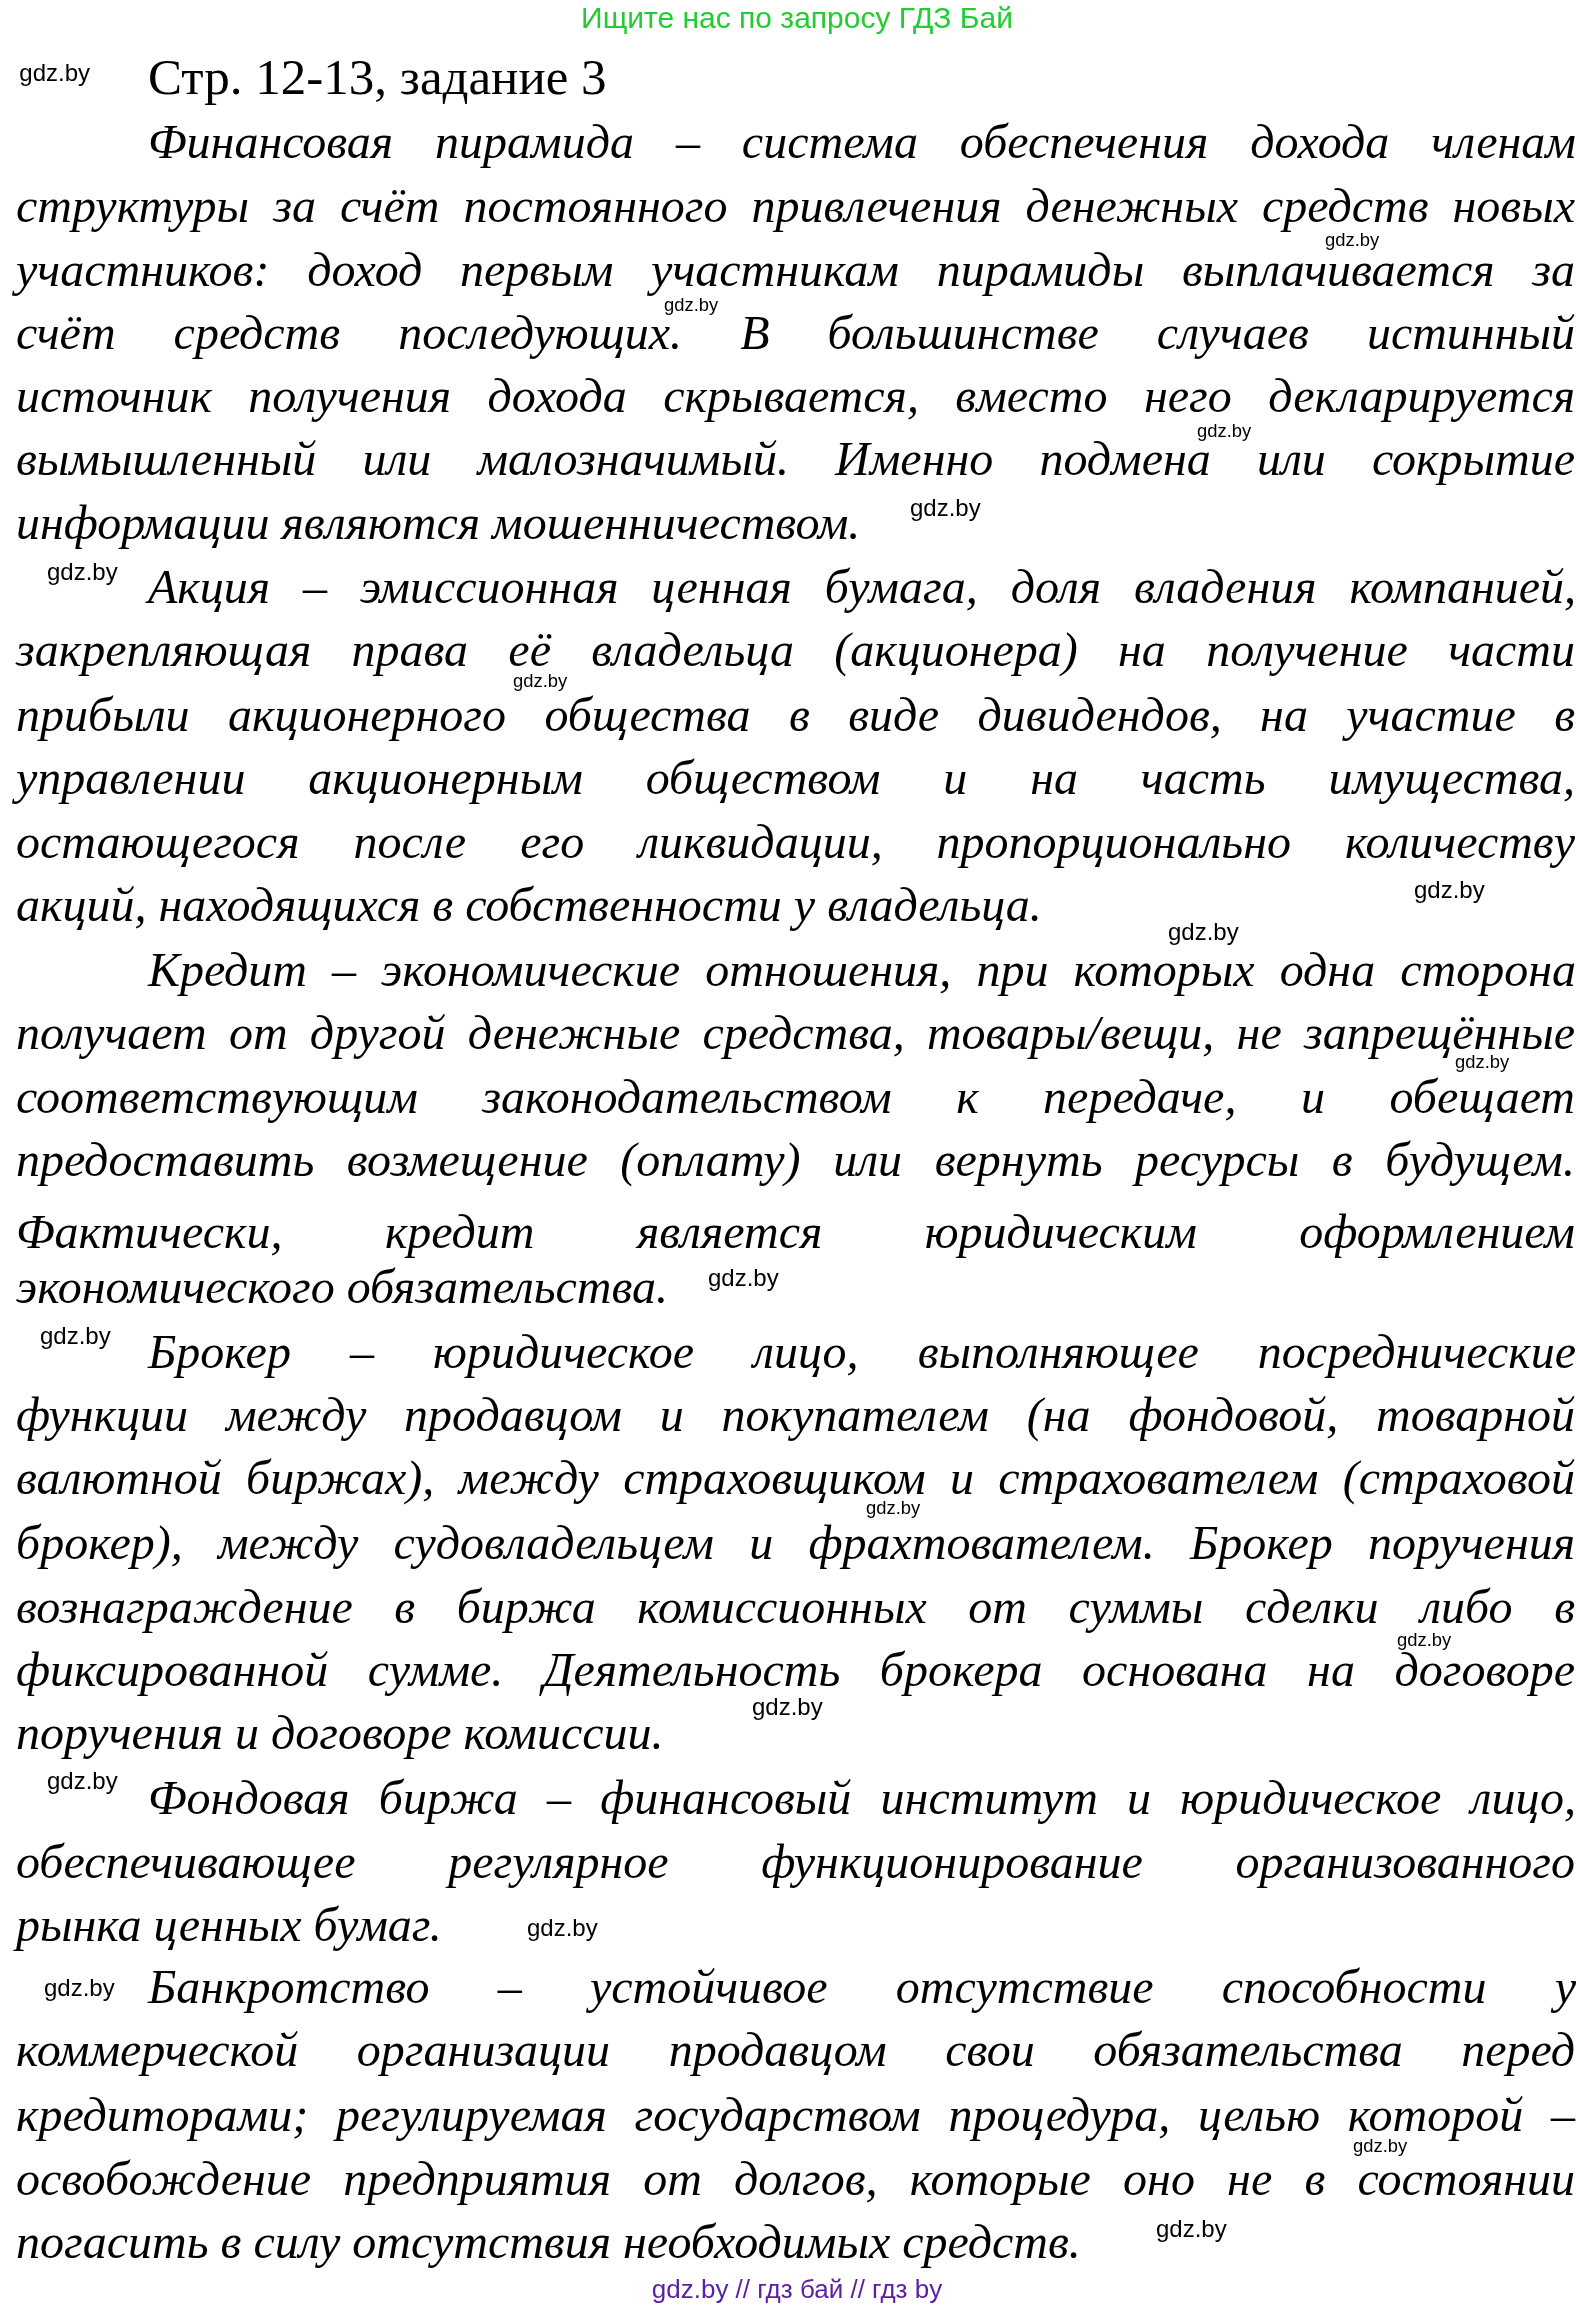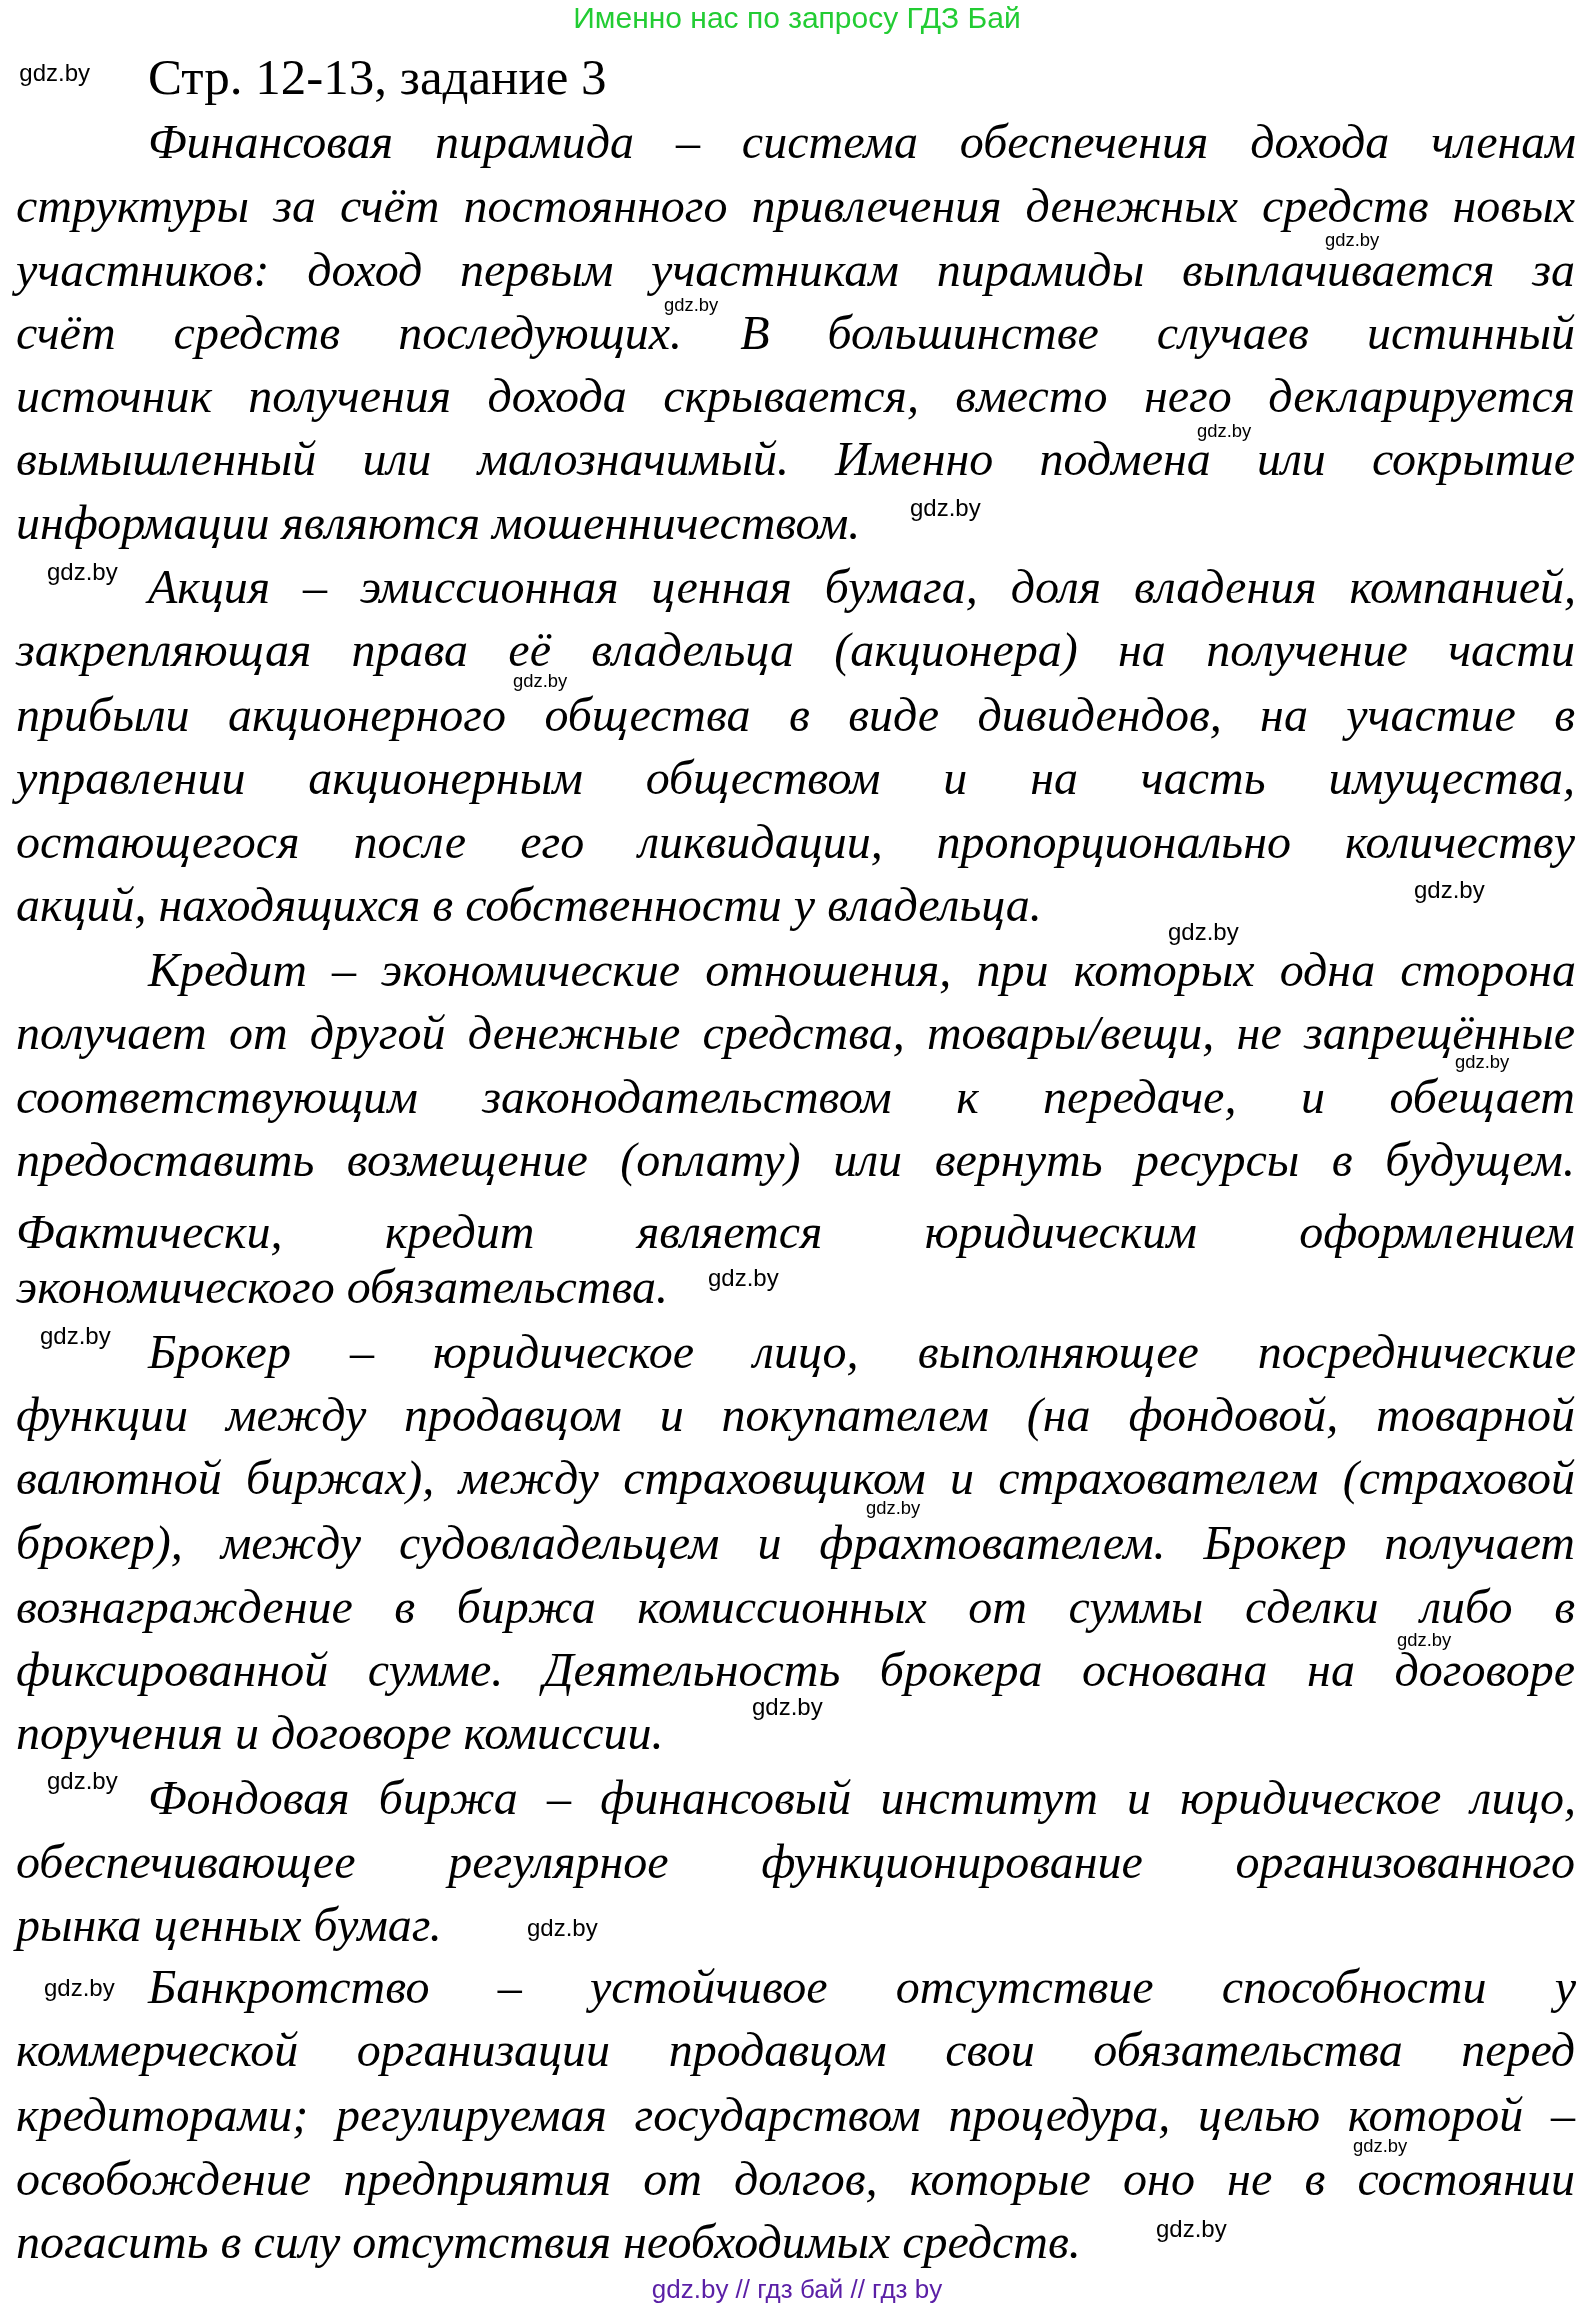--- a/index.html
+++ b/index.html
@@ -15,21 +15,21 @@
   .line.indent{left:148px;width:1428px;}
   .wm{position:absolute;font-family:"Liberation Sans","DejaVu Sans",sans-serif;
     font-size:24px;color:#000;line-height:26px;}
   .wm.small{font-size:18.4px;}
   .footer{position:absolute;left:0;width:1594px;top:2274px;text-align:center;
     font-family:"Liberation Sans","DejaVu Sans",sans-serif;font-size:26px;color:#5a1fa6;}
 </style>
 </head>
 <body>
 
-<div class="banner">Именно нас по запросу ГДЗ Бай</div>
+<div class="banner">Ищите нас по запросу ГДЗ Бай</div>
 
 <div class="wm" style="left:19.3px;top:60px;">gdz.by</div>
 <div class="title">Стр. 12-13, задание 3</div>
 
 <div class="line indent" style="top:114px">Финансовая пирамида – система обеспечения дохода членам</div>
 <div class="line" style="top:178px">структуры за счёт постоянного привлечения денежных средств новых</div>
 <div class="line" style="top:242px">участников: доход первым участникам пирамиды выплачивается за</div>
 <div class="line" style="top:305px">счёт средств последующих. В большинстве случаев истинный</div>
 <div class="line" style="top:368px">источник получения дохода скрывается, вместо него декларируется</div>
 <div class="line" style="top:431px">вымышленный или малозначимый. Именно подмена или сокрытие</div>
@@ -56,21 +56,21 @@
 <div class="line" style="top:1132px">предоставить возмещение (оплату) или вернуть ресурсы в будущем.</div>
 <div class="line" style="top:1204px">Фактически, кредит является юридическим оформлением</div>
 <div class="line last" style="top:1259px">экономического обязательства.</div>
 <div class="wm small" style="left:1455px;top:1049px">gdz.by</div>
 <div class="wm" style="left:708px;top:1265px">gdz.by</div>
 
 <div class="wm" style="left:40px;top:1323px">gdz.by</div>
 <div class="line indent" style="top:1324px">Брокер – юридическое лицо, выполняющее посреднические</div>
 <div class="line" style="top:1387px">функции между продавцом и покупателем (на фондовой, товарной</div>
 <div class="line" style="top:1450px">валютной биржах), между страховщиком и страхователем (страховой</div>
-<div class="line" style="top:1515px">брокер), между судовладельцем и фрахтователем. Брокер получает</div>
+<div class="line" style="top:1515px">брокер), между судовладельцем и фрахтователем. Брокер поручения</div>
 <div class="line" style="top:1579px">вознаграждение в биржа комиссионных от суммы сделки либо в</div>
 <div class="line" style="top:1642px">фиксированной сумме. Деятельность брокера основана на договоре</div>
 <div class="line last" style="top:1705px">поручения и договоре комиссии.</div>
 <div class="wm small" style="left:866px;top:1495px">gdz.by</div>
 <div class="wm small" style="left:1397px;top:1627px">gdz.by</div>
 <div class="wm" style="left:752px;top:1694px">gdz.by</div>
 
 <div class="wm" style="left:47px;top:1768px">gdz.by</div>
 <div class="line indent" style="top:1770px">Фондовая биржа – финансовый институт и юридическое лицо,</div>
 <div class="line" style="top:1834px">обеспечивающее регулярное функционирование организованного</div>

